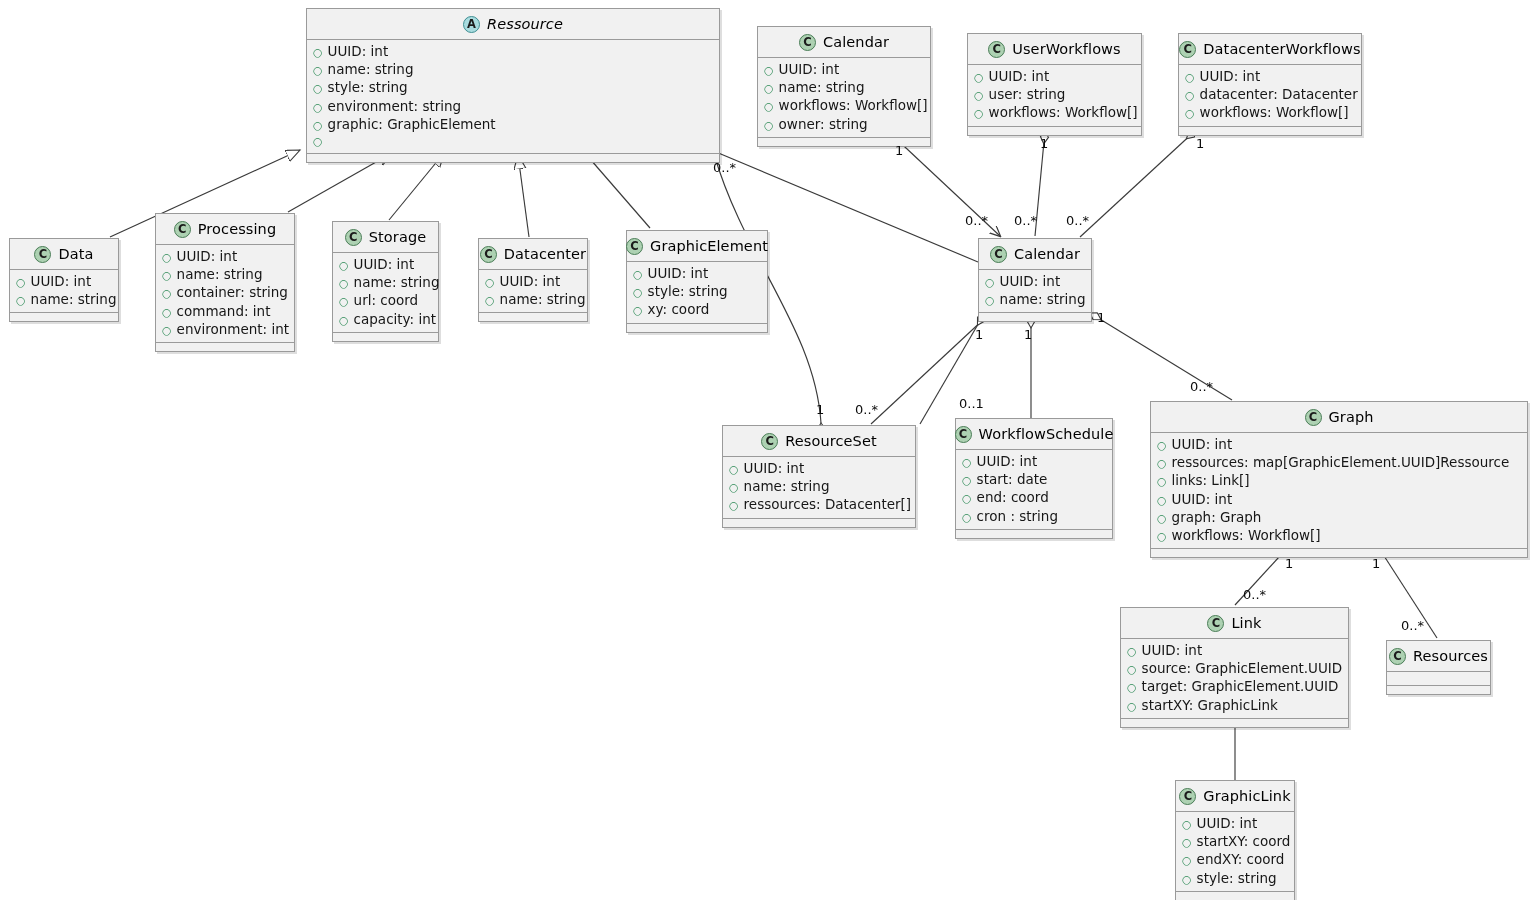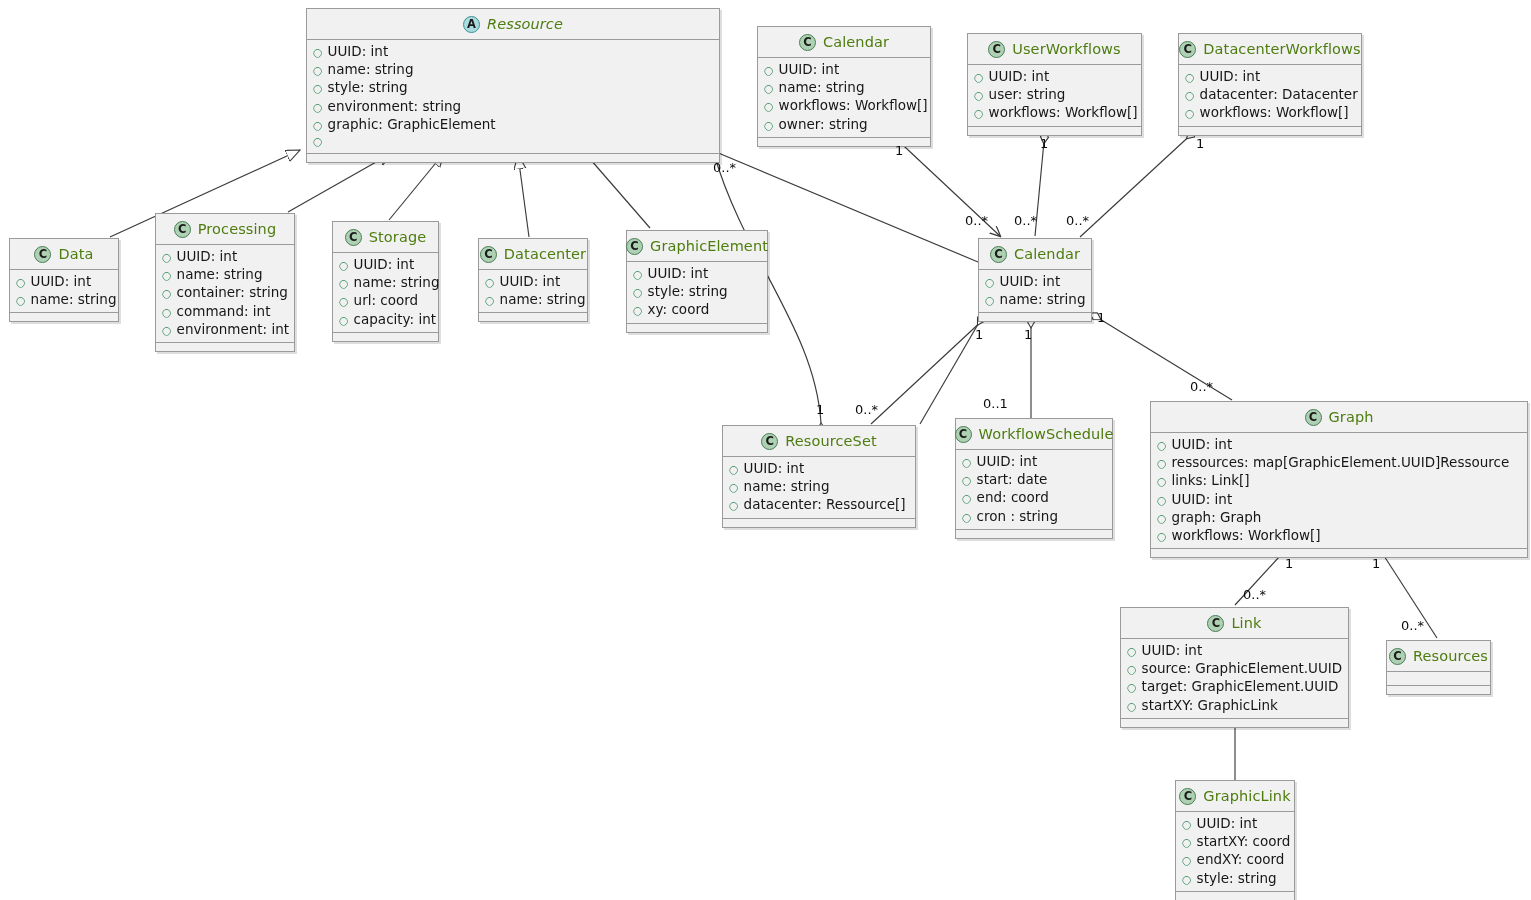--- a/index.html
+++ b/index.html
@@ -39,21 +39,21 @@
     align-items: center;
     justify-content: center;
     gap: 7px;
     padding: 4px 6px 4px 6px;
     border-bottom: 1px solid #9a9a9a;
     background: #f1f1f1;
     min-height: 22px;
   }
   .uml-title {
     font-size: 14.5px;
-    color: #4d7c0f;
+    color: #000000;
     white-space: nowrap;
     letter-spacing: 0.1px;
   }
   .uml-title.abstract {
     font-style: italic;
   }
   .stereo {
     width: 17px;
     height: 17px;
     border-radius: 50%;
@@ -400,21 +400,21 @@
           <div class="attr">
             <span class="vis">○</span>
             <span>UUID: int</span>
           </div>
           <div class="attr">
             <span class="vis">○</span>
             <span>name: string</span>
           </div>
           <div class="attr">
             <span class="vis">○</span>
-            <span>datacenter: Ressource[]</span>
+            <span>ressources: Datacenter[]</span>
           </div>
         </div>
         <div class="uml-methods"></div>
       </div>
       <div class="uml-class" style="left: 955px; top: 418px; width: 158px;">
         <div class="uml-header">
           <span class="stereo cls">C</span>
           <span class="uml-title">WorkflowSchedule</span>
         </div>
         <div class="uml-attrs">
@@ -535,20 +535,20 @@
       <span class="mult" style="left: 1040px; top: 136px;">1</span>
       <span class="mult" style="left: 1196px; top: 136px;">1</span>
       <span class="mult" style="left: 965px; top: 213px;">0..*</span>
       <span class="mult" style="left: 1014px; top: 213px;">0..*</span>
       <span class="mult" style="left: 1066px; top: 213px;">0..*</span>
       <span class="mult" style="left: 975px; top: 327px;">1</span>
       <span class="mult" style="left: 1024px; top: 327px;">1</span>
       <span class="mult" style="left: 1097px; top: 310px;">1</span>
       <span class="mult" style="left: 816px; top: 402px;">1</span>
       <span class="mult" style="left: 855px; top: 402px;">0..*</span>
-      <span class="mult" style="left: 983px; top: 396px;">0..1</span>
+      <span class="mult" style="left: 959px; top: 396px;">0..1</span>
       <span class="mult" style="left: 1190px; top: 379px;">0..*</span>
       <span class="mult" style="left: 1285px; top: 556px;">1</span>
       <span class="mult" style="left: 1243px; top: 587px;">0..*</span>
       <span class="mult" style="left: 1372px; top: 556px;">1</span>
       <span class="mult" style="left: 1401px; top: 618px;">0..*</span>
     </div>
 </div>
 
 </body></html>

